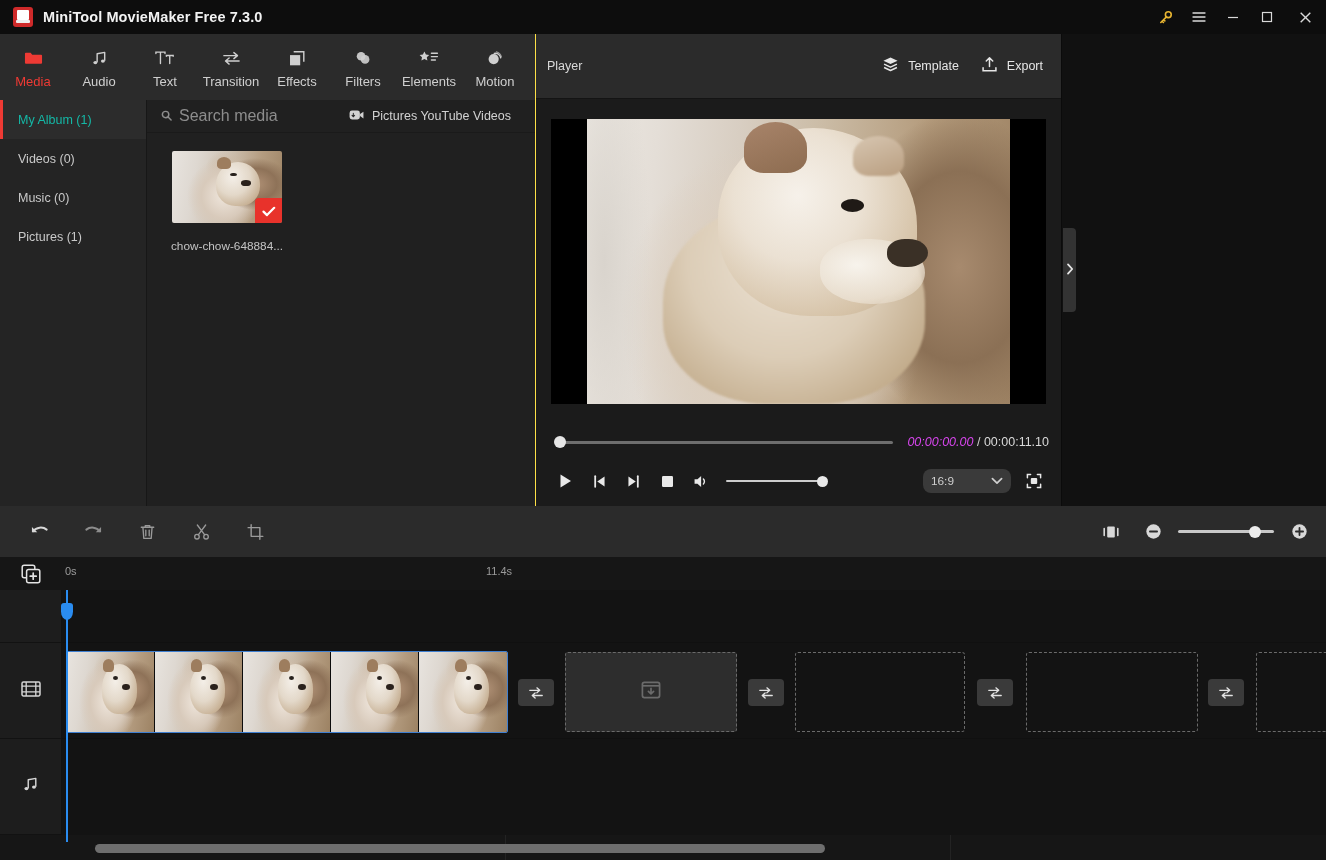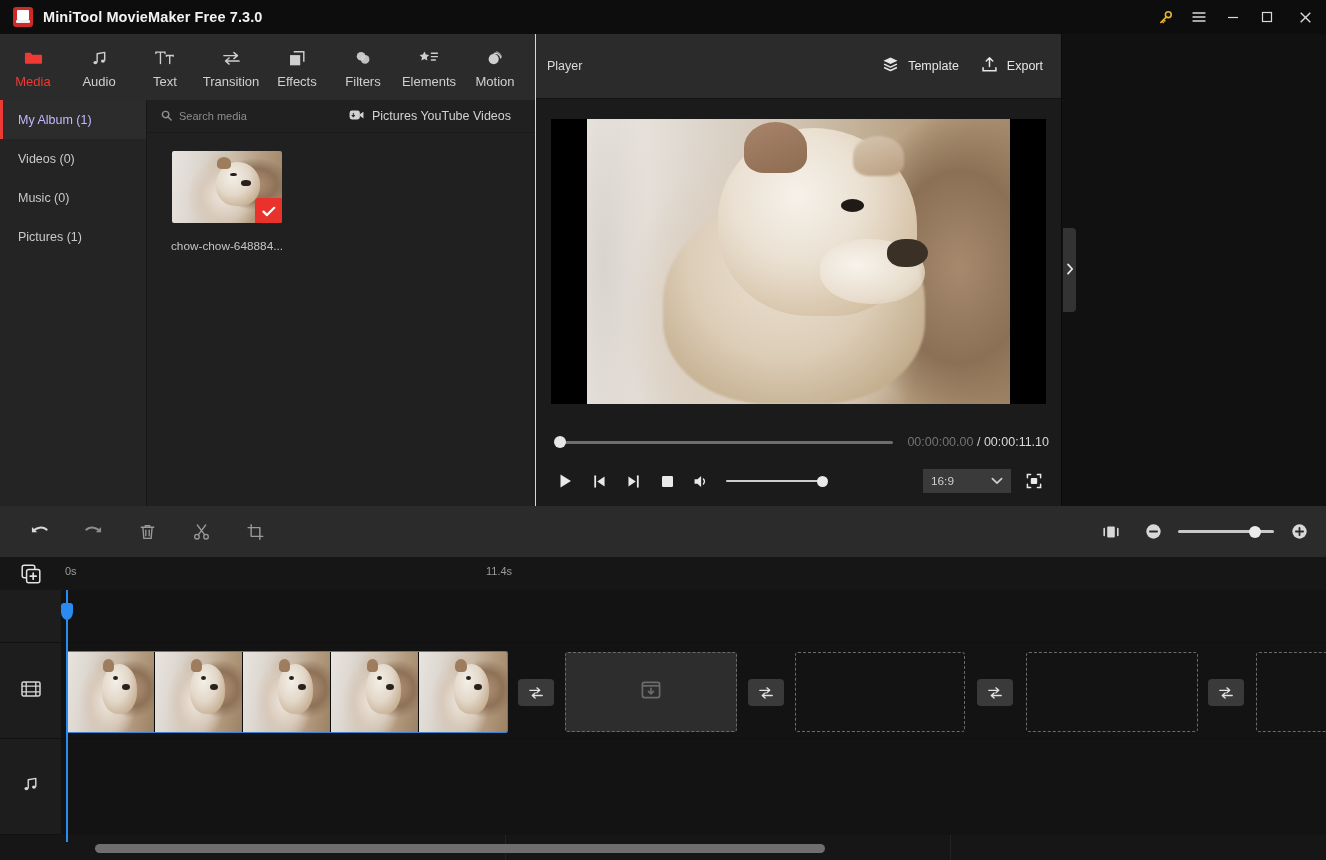--- a/index.html
+++ b/index.html
@@ -29,25 +29,25 @@
   .tab{width:66px;height:58px;display:flex;flex-direction:column;align-items:center;justify-content:flex-start;padding-top:7px;color:#cfcfcf;cursor:default;}
   .tab .ti{height:22px;display:flex;align-items:center;justify-content:center;}
   .tab .tl{font-size:13px;margin-top:6px;line-height:1;white-space:nowrap;}
   .tab.active{color:#ee3a34;}
   .tab.active .tl{color:#ee3a34;}
 
   
   .leftpanel{position:absolute;left:0;top:100px;width:535px;height:406px;background:#202020;}
   .albumlist{position:absolute;left:0;top:0;width:147px;height:406px;background:#242424;border-right:1px solid #171717;}
   .album{height:39px;display:flex;align-items:center;padding-left:18px;font-size:12.5px;color:#c9c9c9;position:relative;}
-  .album.active{background:#2c2c2c;color:#c4b5fd;}
+  .album.active{background:#2c2c2c;color:#14b8a6;}
   .album.active::before{content:"";position:absolute;left:0;top:0;width:3px;height:100%;background:#ee3a34;}
   .mediaarea{position:absolute;left:147px;top:0;right:0;height:406px;background:#202020;}
   .mediabar{height:33px;display:flex;align-items:center;border-bottom:1px solid #1a1a1a;}
-  .searchbox{display:flex;align-items:center;margin-left:14px;gap:7px;color:#8d8d8d;font-size:11px;}
+  .searchbox{display:flex;align-items:center;margin-left:14px;gap:7px;color:#8d8d8d;font-size:16px;}
   .dlyt{margin-left:auto;margin-right:24px;display:flex;align-items:center;gap:8px;color:#d2d2d2;font-size:12.5px;}
   .mediagrid{display:flex;gap:17px;padding:18px 0 0 16px;}
   .mitem{width:128px;}
   .import-box{width:128px;height:76px;border:1.5px dashed #5e5e5e;border-radius:3px;display:flex;align-items:center;justify-content:center;background:#242424;}
   .mitem-cap{font-size:11.8px;color:#c4c4c4;text-align:center;margin-top:12px;white-space:nowrap;overflow:hidden;text-overflow:ellipsis;}
   .thumb{width:110px;height:72px;border-radius:2px;position:relative;overflow:hidden;margin-left:9px;}
   .thumb-cap{margin-top:16px;}
   .check{position:absolute;right:-1px;bottom:-1px;width:28px;height:26px;background:#e8322b;border-radius:4px 0 2px 0;display:flex;align-items:center;justify-content:center;}
 
   
@@ -90,29 +90,29 @@
   .bd-muzzle{position:absolute;left:55%;top:42%;width:25%;height:23%;border-radius:46% 54% 50% 50%;
      background:radial-gradient(ellipse at 35% 40%,#f7f3ec 0%,#e8ddcd 62%,rgba(232,221,205,0) 100%);filter:blur(.6px);}
 
   
   .transport{position:absolute;left:0;bottom:0;width:100%;height:82px;background:#1b1b1b;}
   .seekrow{display:flex;align-items:center;height:36px;padding:0 12px;}
   .seekwrap{flex:1;display:flex;align-items:center;position:relative;height:36px;}
   .seekline{position:absolute;left:10px;right:4px;height:3px;background:#6e6e6e;border-radius:2px;}
   .seekknob{position:absolute;left:6px;width:12px;height:12px;border-radius:50%;background:#e6e6e6;}
   .timelbl{font-size:12.5px;white-space:nowrap;margin-left:10px;}
-  .t-cur{color:#737373;}
+  .t-cur{color:#d946ef;font-style:italic;}
   .t-sep{color:#cfcfcf;}
   .t-tot{color:#d9d9d9;}
   .ctrlrow{display:flex;align-items:center;height:42px;padding:0 12px;gap:0;}
   .cbtn{width:34px;height:34px;display:flex;align-items:center;justify-content:center;color:#e9e9e9;}
   .volwrap{position:relative;width:100px;height:20px;display:flex;align-items:center;margin-left:8px;}
   .volline{position:absolute;left:0;right:0;height:2.5px;background:#cdcdcd;border-radius:2px;}
   .volknob{position:absolute;right:-2px;width:11px;height:11px;border-radius:50%;background:#e9e9e9;}
-  .ratio{margin-left:auto;width:88px;height:24px;background:#3a3a3a;border-radius:0;display:flex;align-items:center;padding:0 8px;font-size:11.8px;color:#cfcfcf;}
+  .ratio{margin-left:auto;width:88px;height:24px;background:#3a3a3a;border-radius:8px;display:flex;align-items:center;padding:0 8px;font-size:11.8px;color:#cfcfcf;}
   .ratio .chev{margin-left:auto;}
   .fsbtn{width:30px;height:30px;display:flex;align-items:center;justify-content:center;margin-left:8px;color:#e9e9e9;}
 
   
   .rightpanel{position:absolute;left:1063px;top:34px;width:263px;height:472px;background:#1d1d1d;}
   .rp-head{height:65px;background:#2b2b2b;border-bottom:1px solid #141414;}
   .rp-empty{position:absolute;left:0;top:295px;width:100%;text-align:center;font-size:12.5px;color:#8e8e8e;}
   .collapse{position:absolute;left:1063px;top:228px;width:13px;height:84px;background:#333333;border-radius:0 4px 4px 0;display:flex;align-items:center;justify-content:center;color:#e6e6e6;}
 
   

